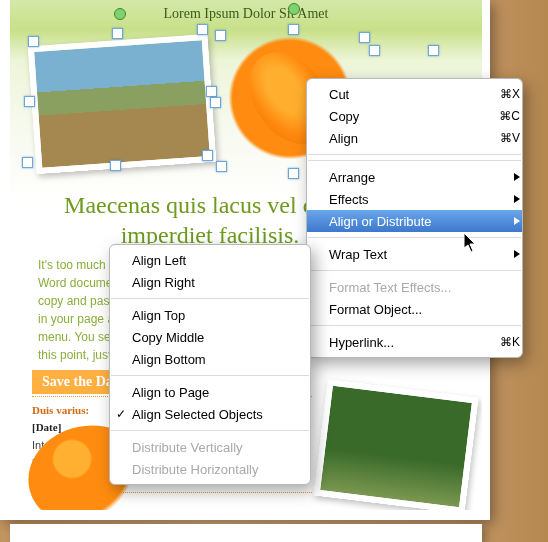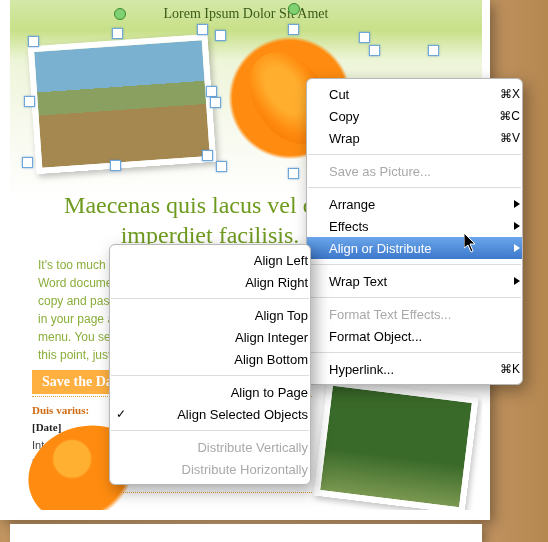--- a/index.html
+++ b/index.html
@@ -188,21 +188,21 @@
   background: linear-gradient(180deg, #6aa6ea 0%, #3d78cc 100%);
   color: #fff;
 }
 .ctx .row.hl .arrow { border-left-color: #fff; }
 .ctx .row .check {
   position: absolute;
   left: 6px;
   font-size: 12px;
 }
 #menu-main { left: 306px; top: 78px; width: 215px; }
-#menu-sub  { left: 109px; top: 244px; width: 200px; text-align: right; }
+#menu-sub  { left: 109px; top: 244px; width: 200px; }
 
 .cursor {
   position: absolute;
   left: 464px;
   top: 233px;
   width: 14px;
   height: 20px;
   pointer-events: none;
   z-index: 200;
 }
@@ -278,27 +278,24 @@
 <div id="menu-main" class="ctx">
   <div class="row">
     <span class="label">Cut</span>
     <span class="sc">⌘X</span>
   </div>
   <div class="row">
     <span class="label">Copy</span>
     <span class="sc">⌘C</span>
   </div>
   <div class="row">
-    <span class="label">Wrap</span>
+    <span class="label">Align</span>
     <span class="sc">⌘V</span>
   </div>
   <div class="sep"></div>
-  <div class="row dis">
-    <span class="label">Save as Picture...</span>
-  </div>
   <div class="sep"></div>
   <div class="row">
     <span class="label">Arrange</span>
     <span class="arrow"></span>
   </div>
   <div class="row">
     <span class="label">Effects</span>
     <span class="arrow"></span>
   </div>
   <div class="row hl">
@@ -329,21 +326,21 @@
       <span class="label">Align Left</span>
     </div>
   <div class="row">
       <span class="label">Align Right</span>
     </div>
   <div class="sep"></div>
   <div class="row">
       <span class="label">Align Top</span>
     </div>
   <div class="row">
-      <span class="label">Align Integer</span>
+      <span class="label">Copy Middle</span>
     </div>
   <div class="row">
       <span class="label">Align Bottom</span>
     </div>
   <div class="sep"></div>
   <div class="row">
       <span class="label">Align to Page</span>
     </div>
   <div class="row">
      <span class="check">✓</span>

